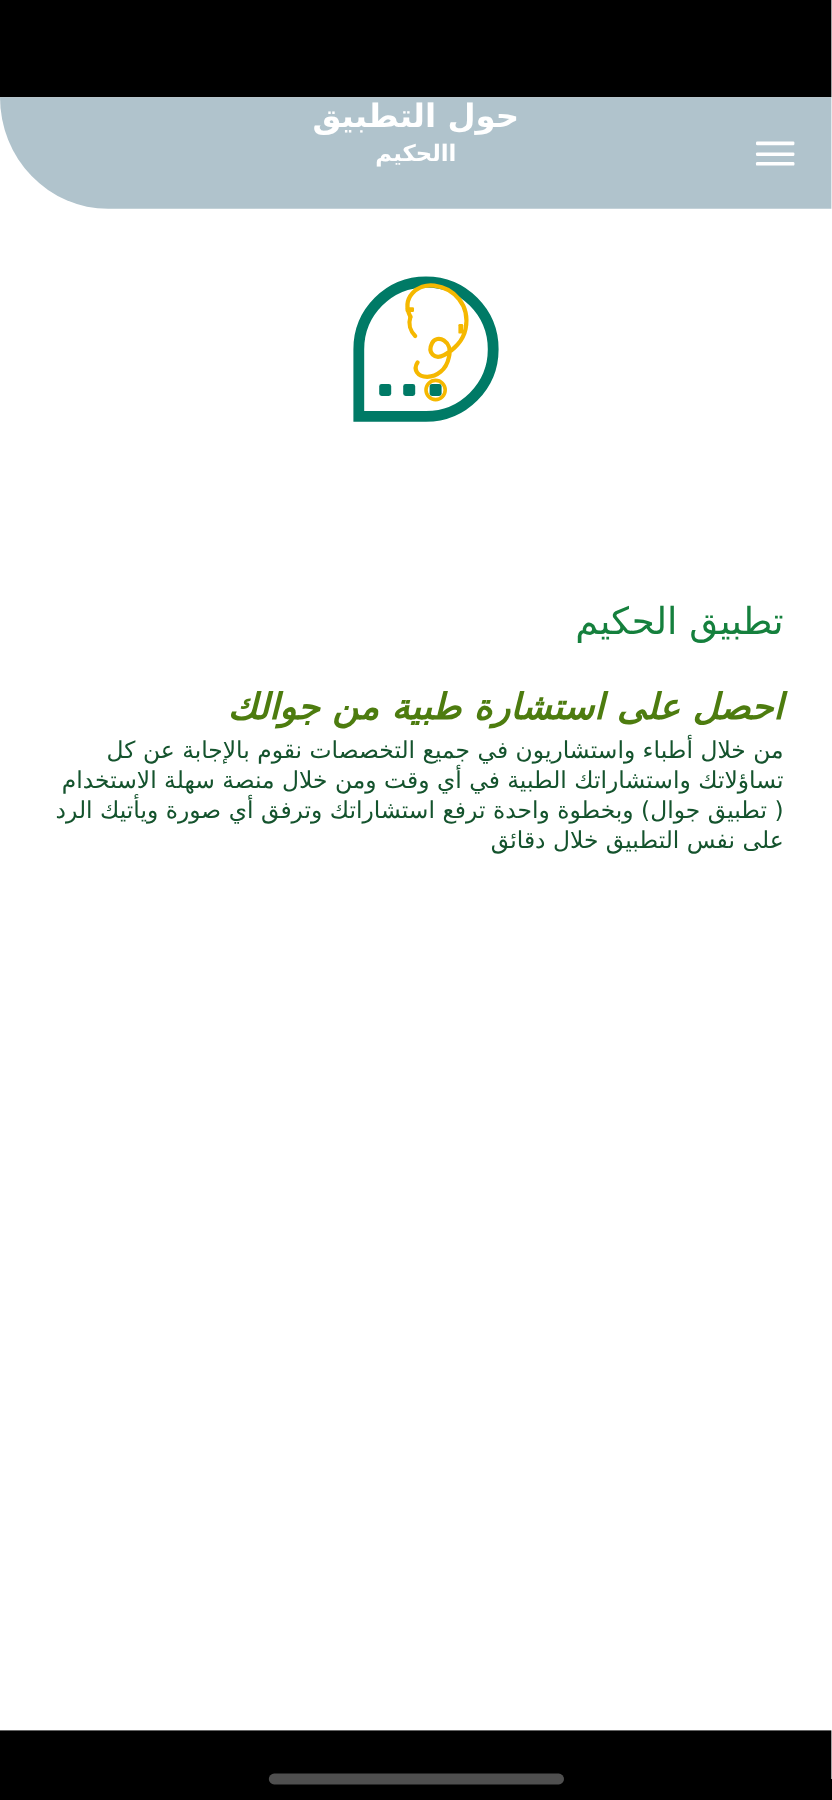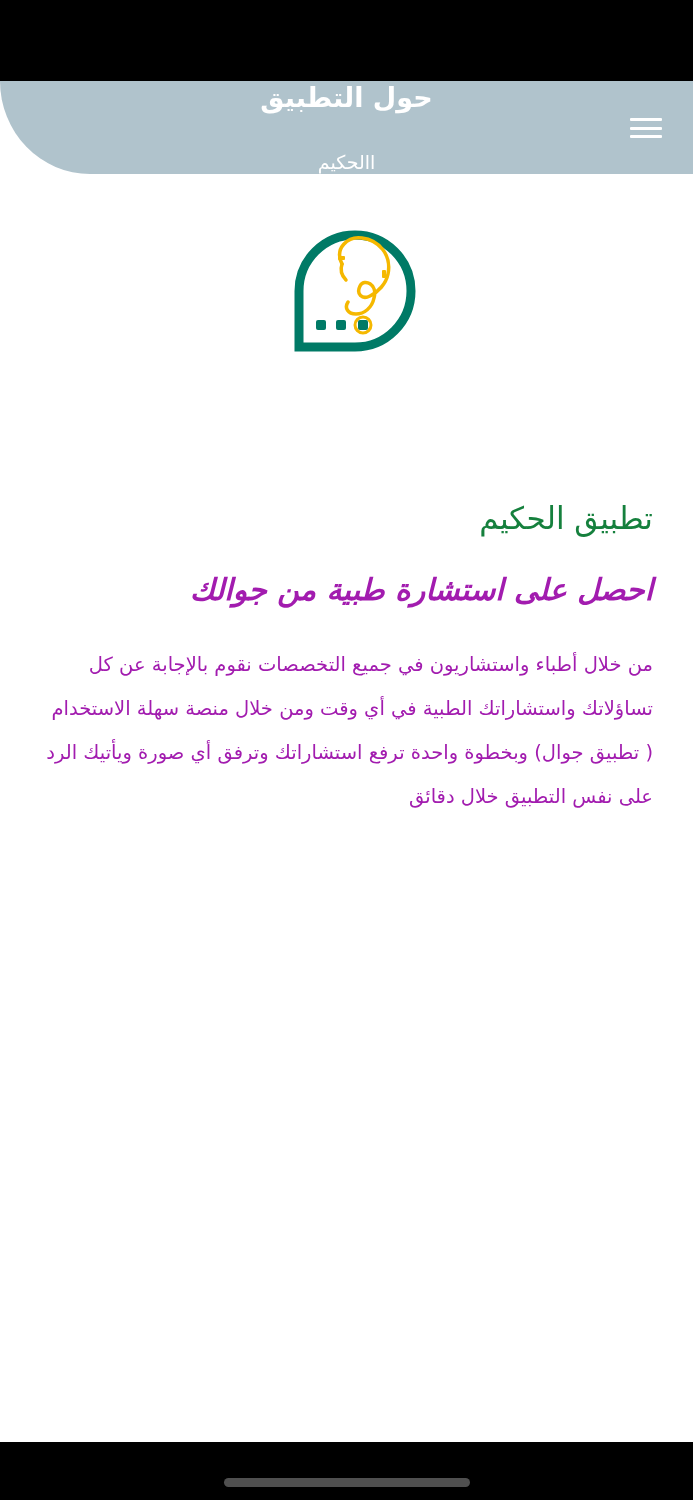--- a/index.html
+++ b/index.html
@@ -8,39 +8,39 @@
 
     .status-bar { position: absolute; left: 0; top: 0; width: 693px; height: 81px; background: #000000; }
 
     .app-header {
       position: absolute; left: 0; top: 81px; width: 693px; height: 93px;
       background: #b0c3cc;
       border-bottom-left-radius: 90px 93px;
     }
     .header-titles {
       position: absolute; left: 0; right: 0; top: 0; height: 93px;
-      display: flex; flex-direction: column; align-items: center; justify-content: space-between;
+      display: flex; flex-direction: column; align-items: center; justify-content: flex-start;
       direction: rtl; color: #ffffff;
     }
     .header-title { font-size: 27px; font-weight: bold; line-height: 34px; }
-    .header-subtitle { font-size: 19px; font-weight: normal; line-height: 24px; margin-top: 1px; }
+    .header-subtitle { font-size: 19px; font-weight: bold; line-height: 24px; margin-top: 1px; }
 
     .menu-button {
       position: absolute; right: 30px; top: 35px; width: 34px; height: 24px;
       display: flex; flex-direction: column; justify-content: space-between; cursor: pointer;
       padding: 2px 1px;
     }
     .menu-button span { display: block; height: 3px; background: #ffffff; border-radius: 1px; }
 
     .logo { position: absolute; left: 290px; top: 226px; width: 130px; height: 130px; }
 
     .content { position: absolute; left: 40px; right: 40px; top: 495px; direction: rtl; text-align: right; color: #1a1a1a; }
     .app-name { font-size: 31px; font-weight: normal; line-height: 46px; color: #15803d; }
-    .tagline { margin-top: 26px; font-size: 30px; font-weight: bold; font-style: italic; line-height: 46px; color: #a21caf; }
-    .description { margin-top: 30px; font-size: 19.5px; line-height: 44px; color: #a21caf; padding-left: 0; }
+    .tagline { margin-top: 26px; font-size: 30px; font-weight: bold; font-style: italic; line-height: 46px; color: #4d7c0f; }
+    .description { font-size: 19.5px; line-height: 25px; color: #14532d; padding-left: 0; }
 
     .nav-bar { position: absolute; left: 0; top: 1442px; width: 693px; height: 58px; background: #000000; }
     .home-indicator {
       position: absolute; left: 224px; top: 36px; width: 246px; height: 9px;
       background: #4f4f4f; border-radius: 5px;
     }
   </style>
 </head>
 <body>
 

